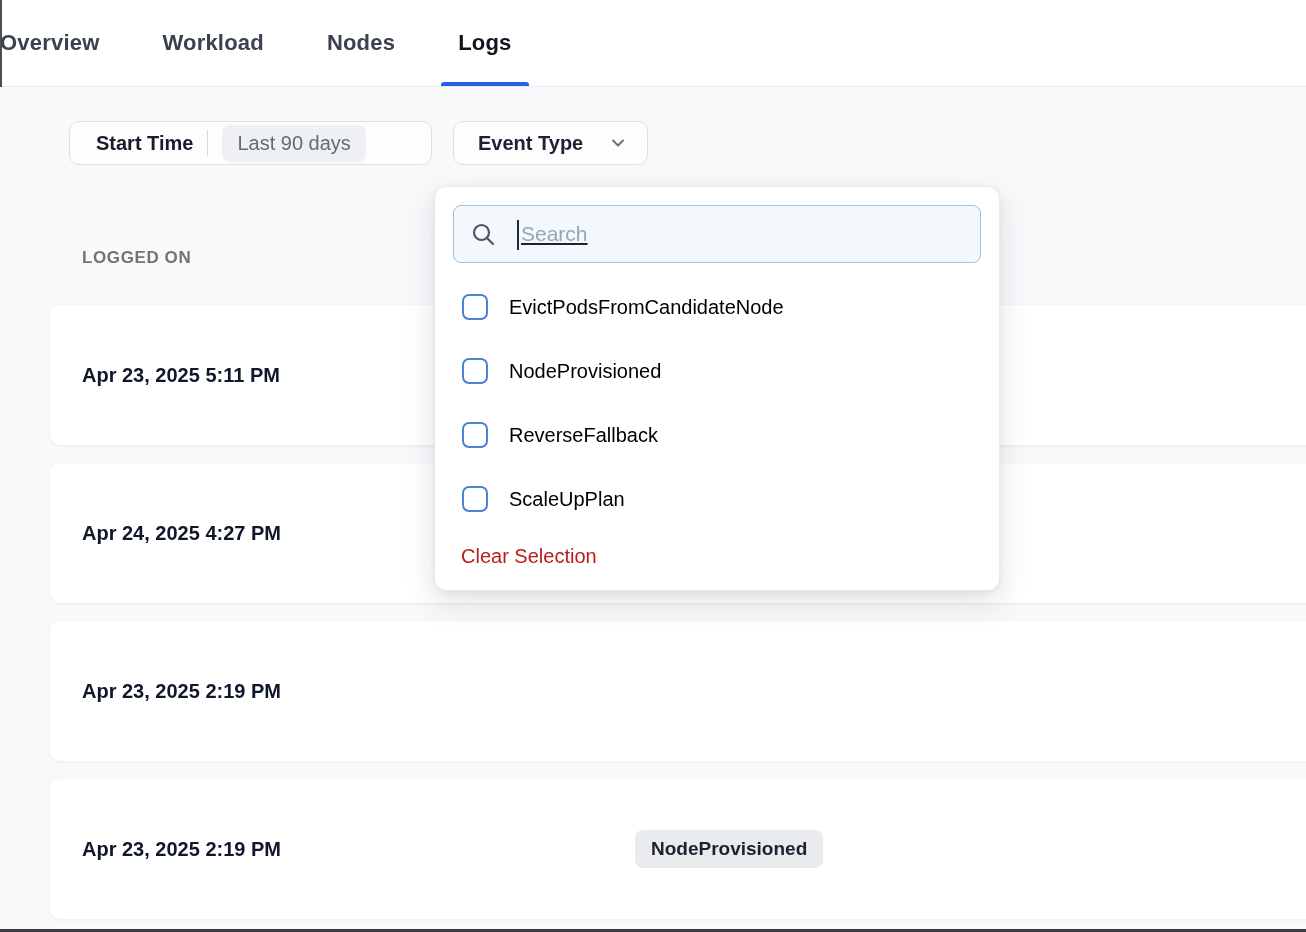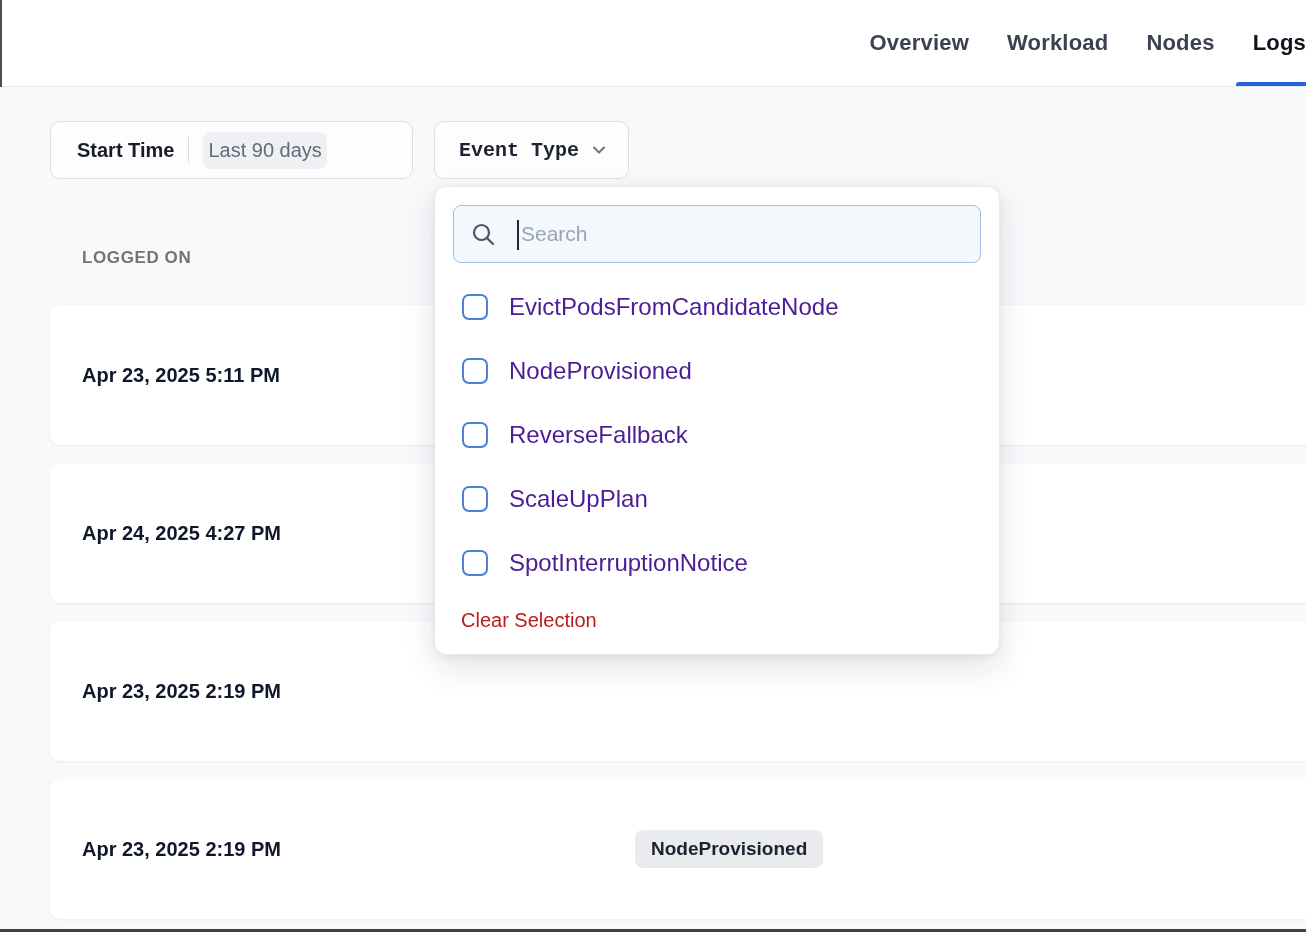--- a/index.html
+++ b/index.html
@@ -15,53 +15,53 @@
   .left-edge-line {
     position: absolute; left: 0; top: 0; width: 2px; height: 87px;
     background: #4a4d52; z-index: 30;
   }
   .bottom-edge-line {
     position: absolute; left: 0; right: 0; bottom: 0; height: 3px;
     background: #3d3f42; z-index: 30;
   }
   .tabs {
     display: flex; align-items: center; height: 100%;
-    padding-left: 83px; gap: 38px; justify-content: flex-end;
+    gap: 63px;
   }
   .tab {
     position: relative; display: flex; align-items: center; height: 100%;
     font-size: 22px; font-weight: 600; color: #3a4150; cursor: pointer;
     letter-spacing: 0.2px;
   }
   .tab.active { color: #10141f; font-weight: 700; }
   .tab.active::after {
     content: ""; position: absolute; left: -17px; right: -17px; bottom: 0;
     height: 4px; background: #2663e0; border-radius: 3px 3px 0 0;
   }
 
   
   .content {
     position: absolute; top: 87px; left: 0; right: 0; bottom: 3px;
     background: #f8f9fb;
   }
 
   
   .filter-control {
-    position: absolute; top: 34px; height: 58px;
+    position: absolute; top: 34px; height: 44px;
     background: #fdfdfe; border: 1px solid #dcdfe4; border-radius: 10px;
-    display: flex; align-items: center; cursor: pointer;
+    display: flex; align-items: center; cursor: pointer; margin-left: 19px;
   }
   .start-time { left: 50px; width: 363px; padding: 0 18px 0 26px; gap: 14px; }
   .start-time-label { font-size: 20px; font-weight: 700; color: #171c28; }
   .start-time-sep { width: 1px; height: 26px; background: #d8dbe0; }
   .start-time-chip {
-    background: #eef0f3; border-radius: 8px; padding: 7px 5px;
+    background: #eef0f3; border-radius: 8px; padding: 7px 15px;
     font-size: 20px; color: #646b78;
   }
-  .event-type { left: 434px; width: 195px; padding: 0 20px 0 24px; justify-content: space-between; font-family: Liberation Mono, monospace; }
+  .event-type { left: 434px; width: 195px; padding: 0 20px 0 24px; justify-content: space-between; }
   .event-type-label { font-size: 20px; font-weight: 600; color: #1c2230; }
   .chevron-icon { display: inline-flex; color: #6b7280; }
 
   
   .table-header {
     position: absolute; left: 82px; top: 161px;
     font-size: 17px; font-weight: 700; letter-spacing: 0.6px; color: #737373;
   }
   .row-card {
     position: absolute; left: 50px; right: -12px; height: 140px;
@@ -98,34 +98,35 @@
   }
   .search-caret {
     position: absolute; left: 63px; top: 14px; width: 2px; height: 30px;
     background: #1f2937;
   }
   .search-input {
     position: absolute; inset: 0; width: 100%; height: 100%;
     background: transparent; border: none; outline: none;
     padding-left: 67px; font-size: 21px; color: #1c2230;
     font-family: "Liberation Sans", "DejaVu Sans", sans-serif;
+    text-decoration: underline;
   }
   .search-input::placeholder { color: #9aa5b3; }
 
   .option-list { list-style: none; margin-top: 12px; }
   .option-item {
     display: flex; align-items: center; gap: 21px; height: 64px;
     padding-left: 9px; cursor: pointer;
   }
   .checkbox {
     width: 26px; height: 26px; flex: 0 0 26px;
     background: #ffffff; border: 2px solid #4c80d4; border-radius: 7px;
     cursor: pointer;
   }
-  .option-label { font-size: 24px; color: #4c1d95; }
+  .option-label { font-size: 20px; color: #000000; }
   .clear-selection {
     display: inline-block; margin-top: 14px; padding-left: 8px;
     font-size: 20px; color: #b91c1c; cursor: pointer;
   }
 </style>
 </head>
 <body>
 
 <div id="app">
   <div class="left-edge-line"></div>
@@ -194,24 +195,20 @@
           <span class="option-label">NodeProvisioned</span>
         </li>
         <li class="option-item">
           <span class="checkbox" role="checkbox" aria-checked="false"></span>
           <span class="option-label">ReverseFallback</span>
         </li>
         <li class="option-item">
           <span class="checkbox" role="checkbox" aria-checked="false"></span>
           <span class="option-label">ScaleUpPlan</span>
         </li>
-        <li class="option-item">
-          <span class="checkbox" role="checkbox" aria-checked="false"></span>
-          <span class="option-label">SpotInterruptionNotice</span>
-        </li>
       </ul>
 
       <span class="clear-selection">Clear Selection</span>
     </div>
 
   </div>
 
   <div class="bottom-edge-line"></div>
 </div>
 

